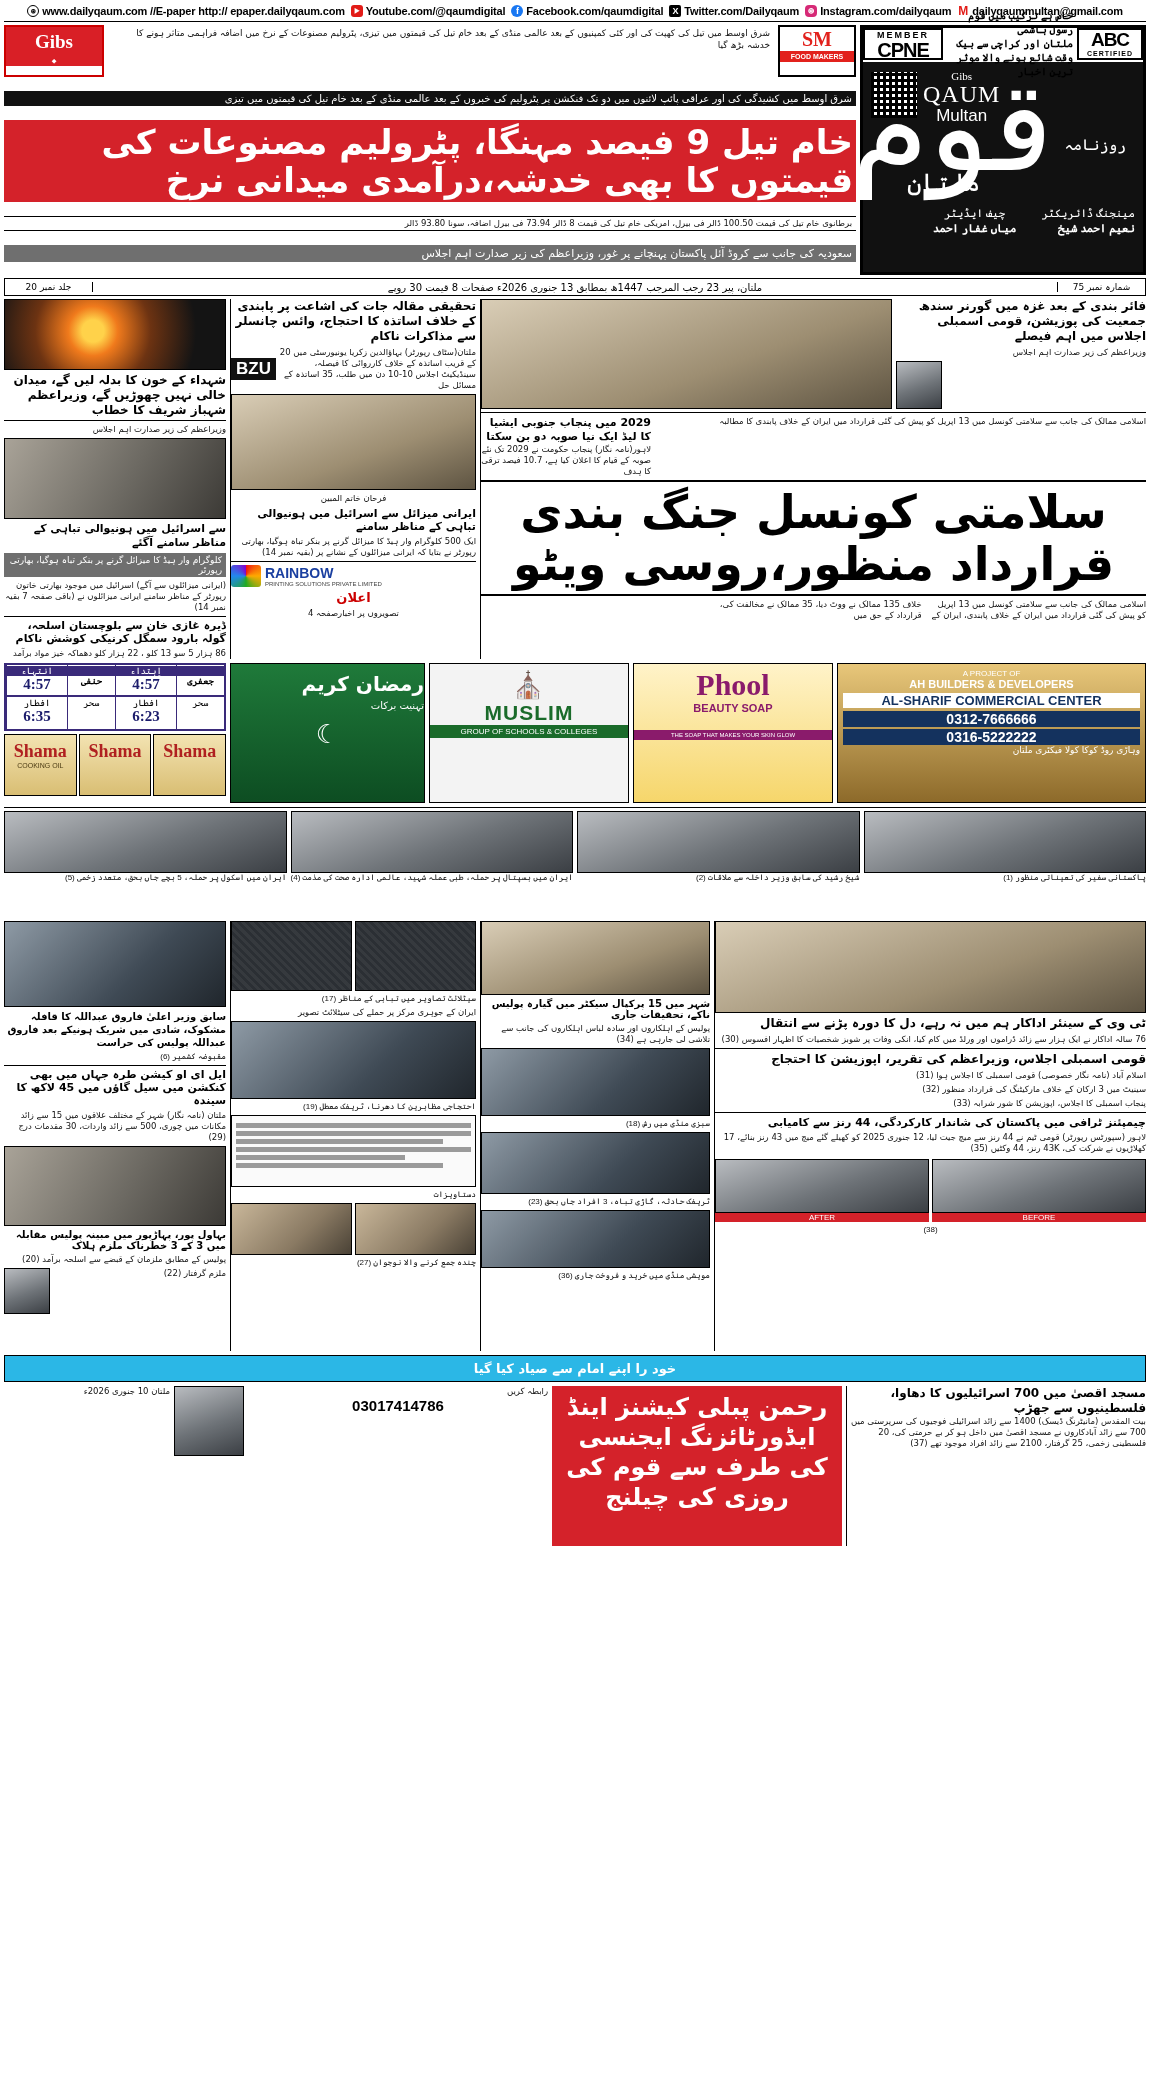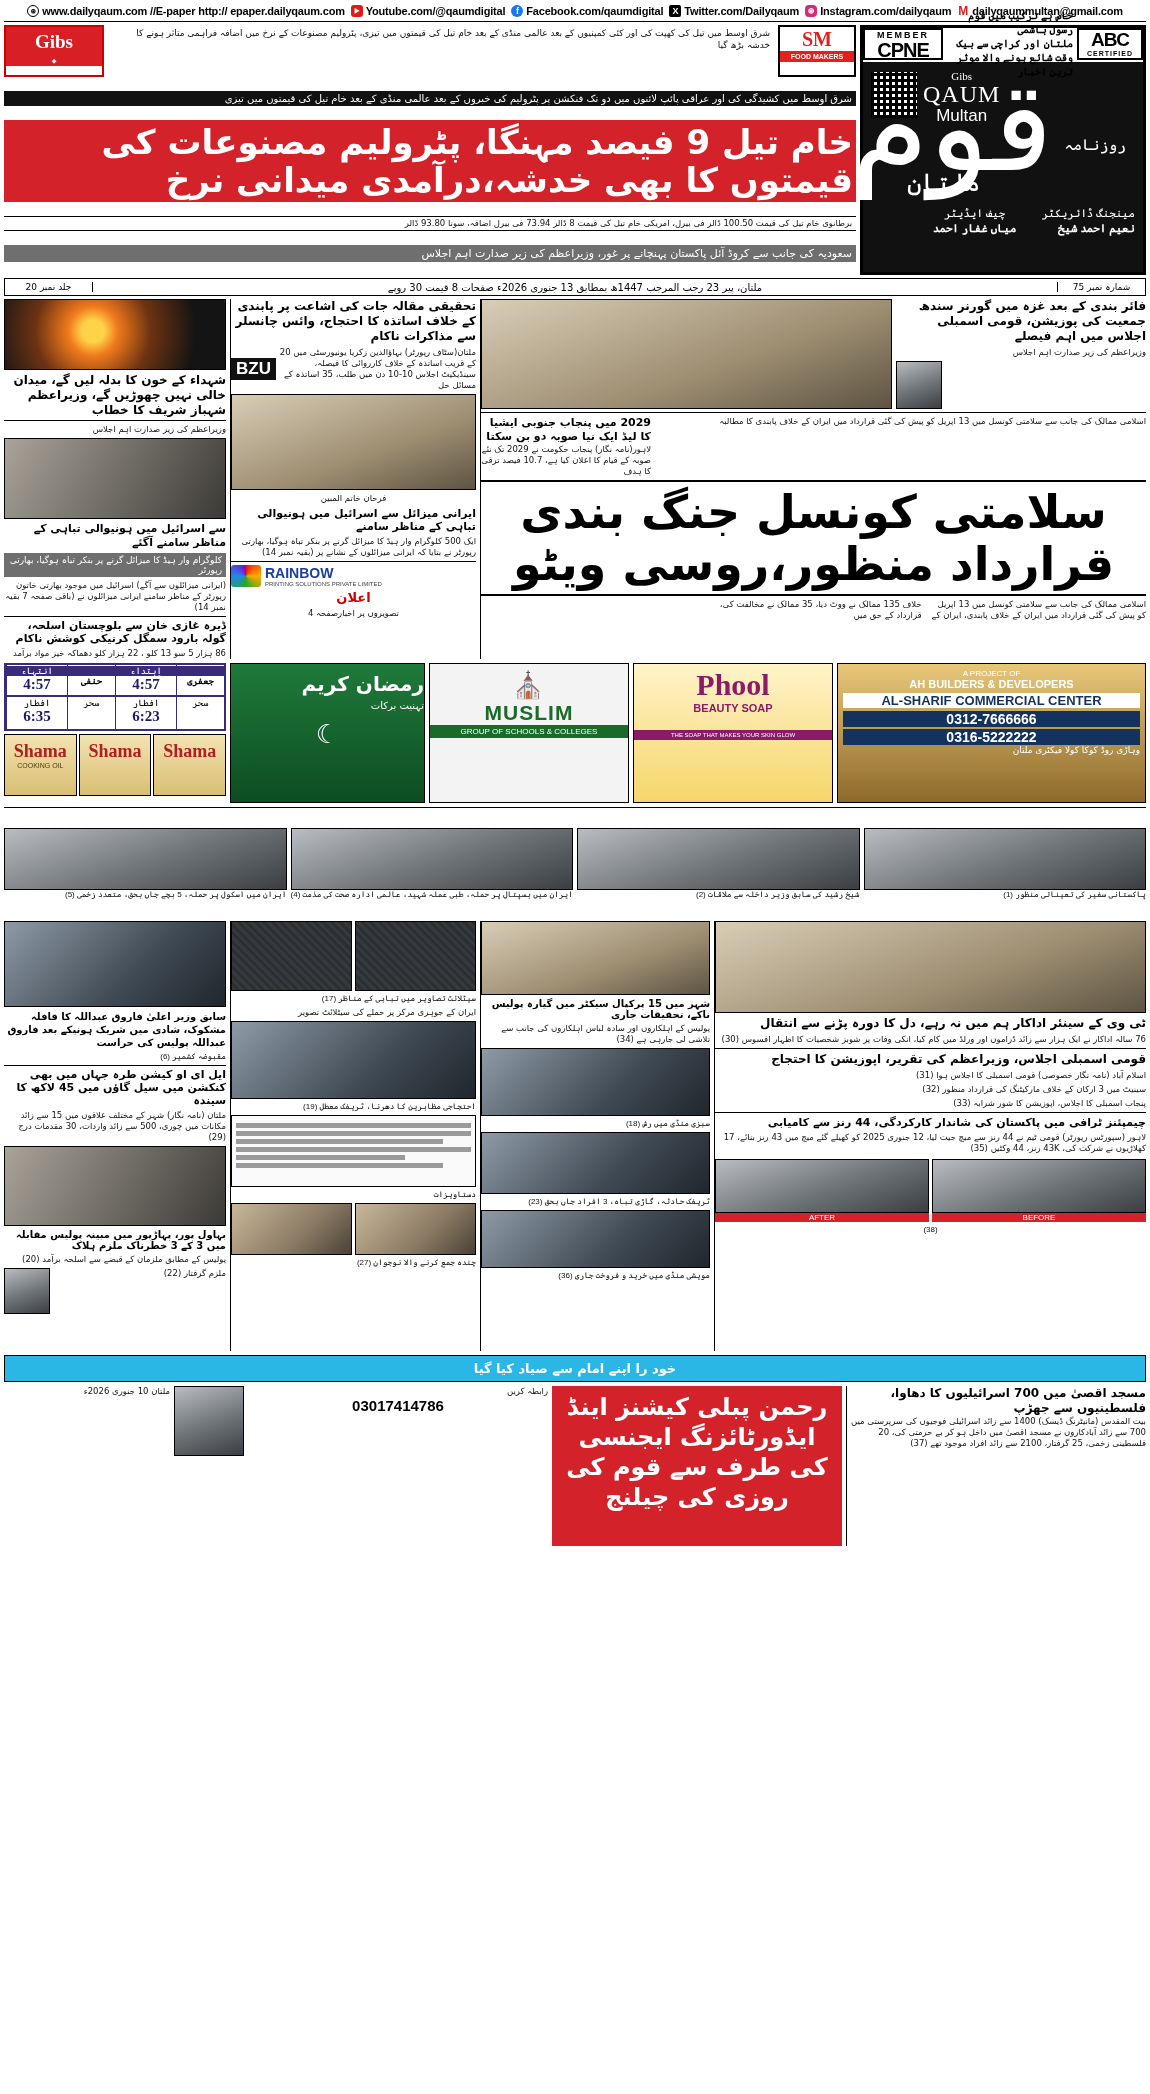--- a/index.html
+++ b/index.html
@@ -355,21 +355,21 @@
     <div class="box" style="flex:1;background:linear-gradient(180deg,#e8c77a,#8d6a2a);color:#fff;padding:5px;text-align:center;">
       <div style="font-size:8px;">A PROJECT OF</div>
       <div class="b" style="font-size:11px;">AH BUILDERS &amp; DEVELOPERS</div>
       <div class="b" style="font-size:13px;color:#14325e;background:#fff;margin:3px 0;">AL-SHARIF COMMERCIAL CENTER</div>
       <div class="b" style="font-size:14px;background:#14325e;">0312-7666666</div>
       <div class="b" style="font-size:14px;background:#14325e;margin-top:2px;">0316-5222222</div>
       <div class="ur" style="font-size:9px;">وہاڑی روڈ کوکا کولا فیکٹری ملتان</div>
     </div>
   </div>
 
-  <div class="cols" style="margin-top:4px;height:110px;border-top:1px solid #000;padding-top:20px;">
+  <div class="cols" style="margin-top:4px;height:110px;border-top:1px solid #000;padding-top:3px;">
     <div style="flex:1;">
       <div class="portrait box" style="height:62px;"></div>
       <div class="cap">ایران میں اسکول پر حملہ، 5 بچے جاں بحق، متعدد زخمی (5)</div>
     </div>
     <div style="flex:1;">
       <div class="portrait box" style="height:62px;"></div>
       <div class="cap">ایران میں ہسپتال پر حملہ، طبی عملہ شہید، عالمی ادارہ صحت کی مذمت (4)</div>
     </div>
     <div style="flex:1;">
       <div class="portrait box" style="height:62px;"></div>

